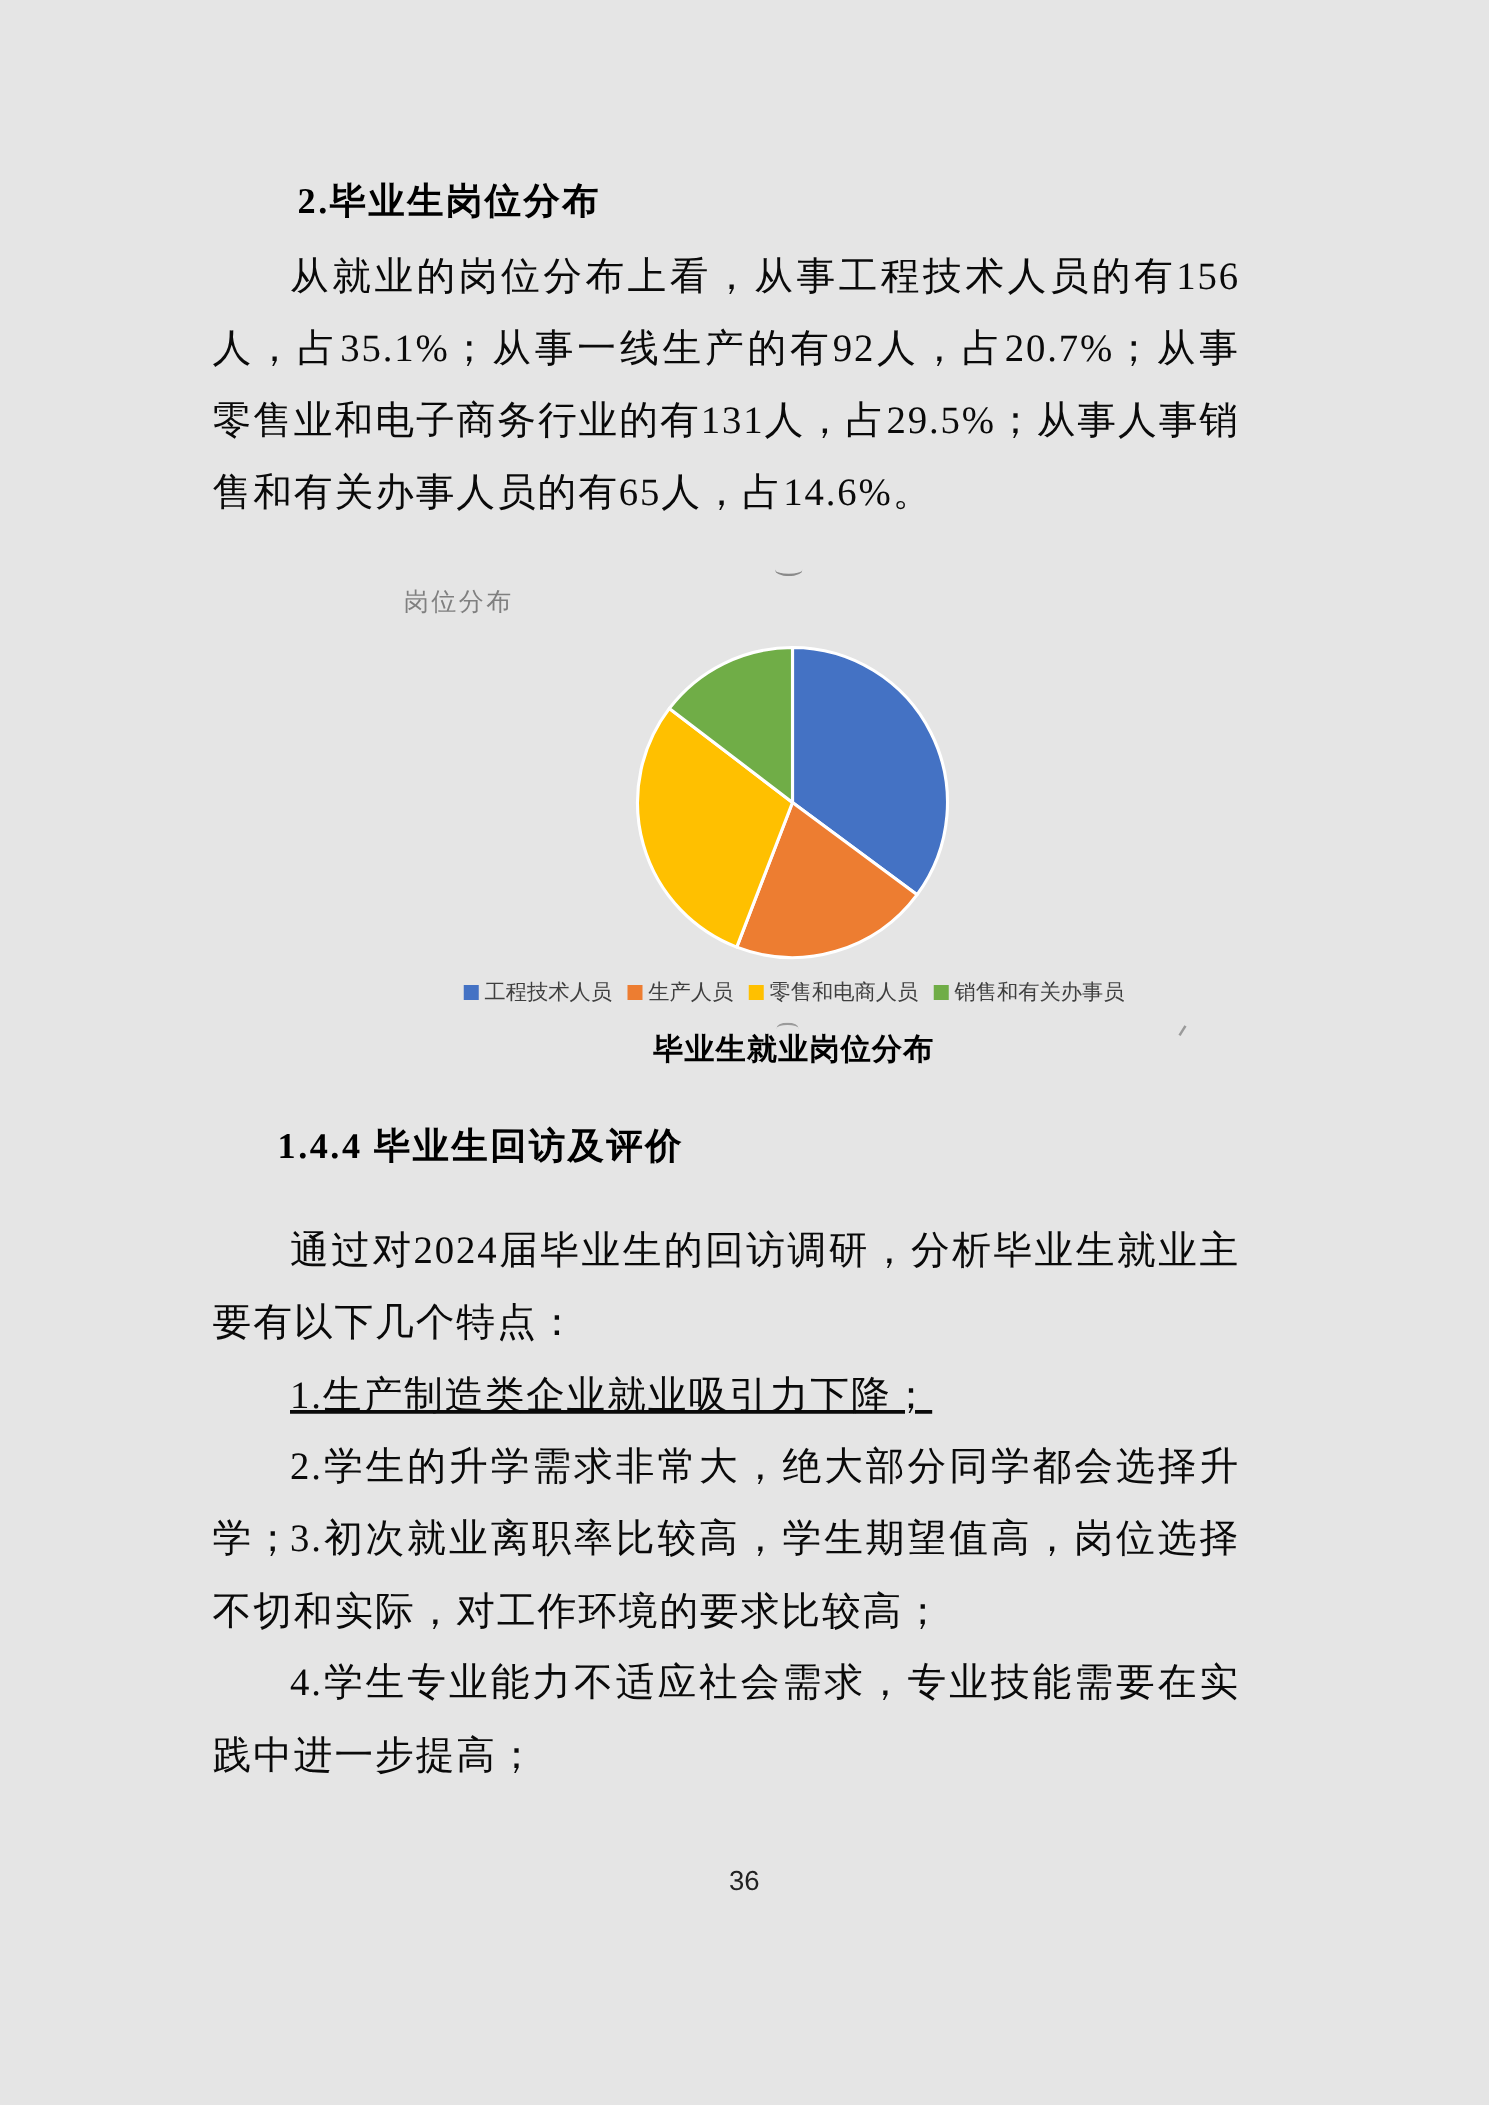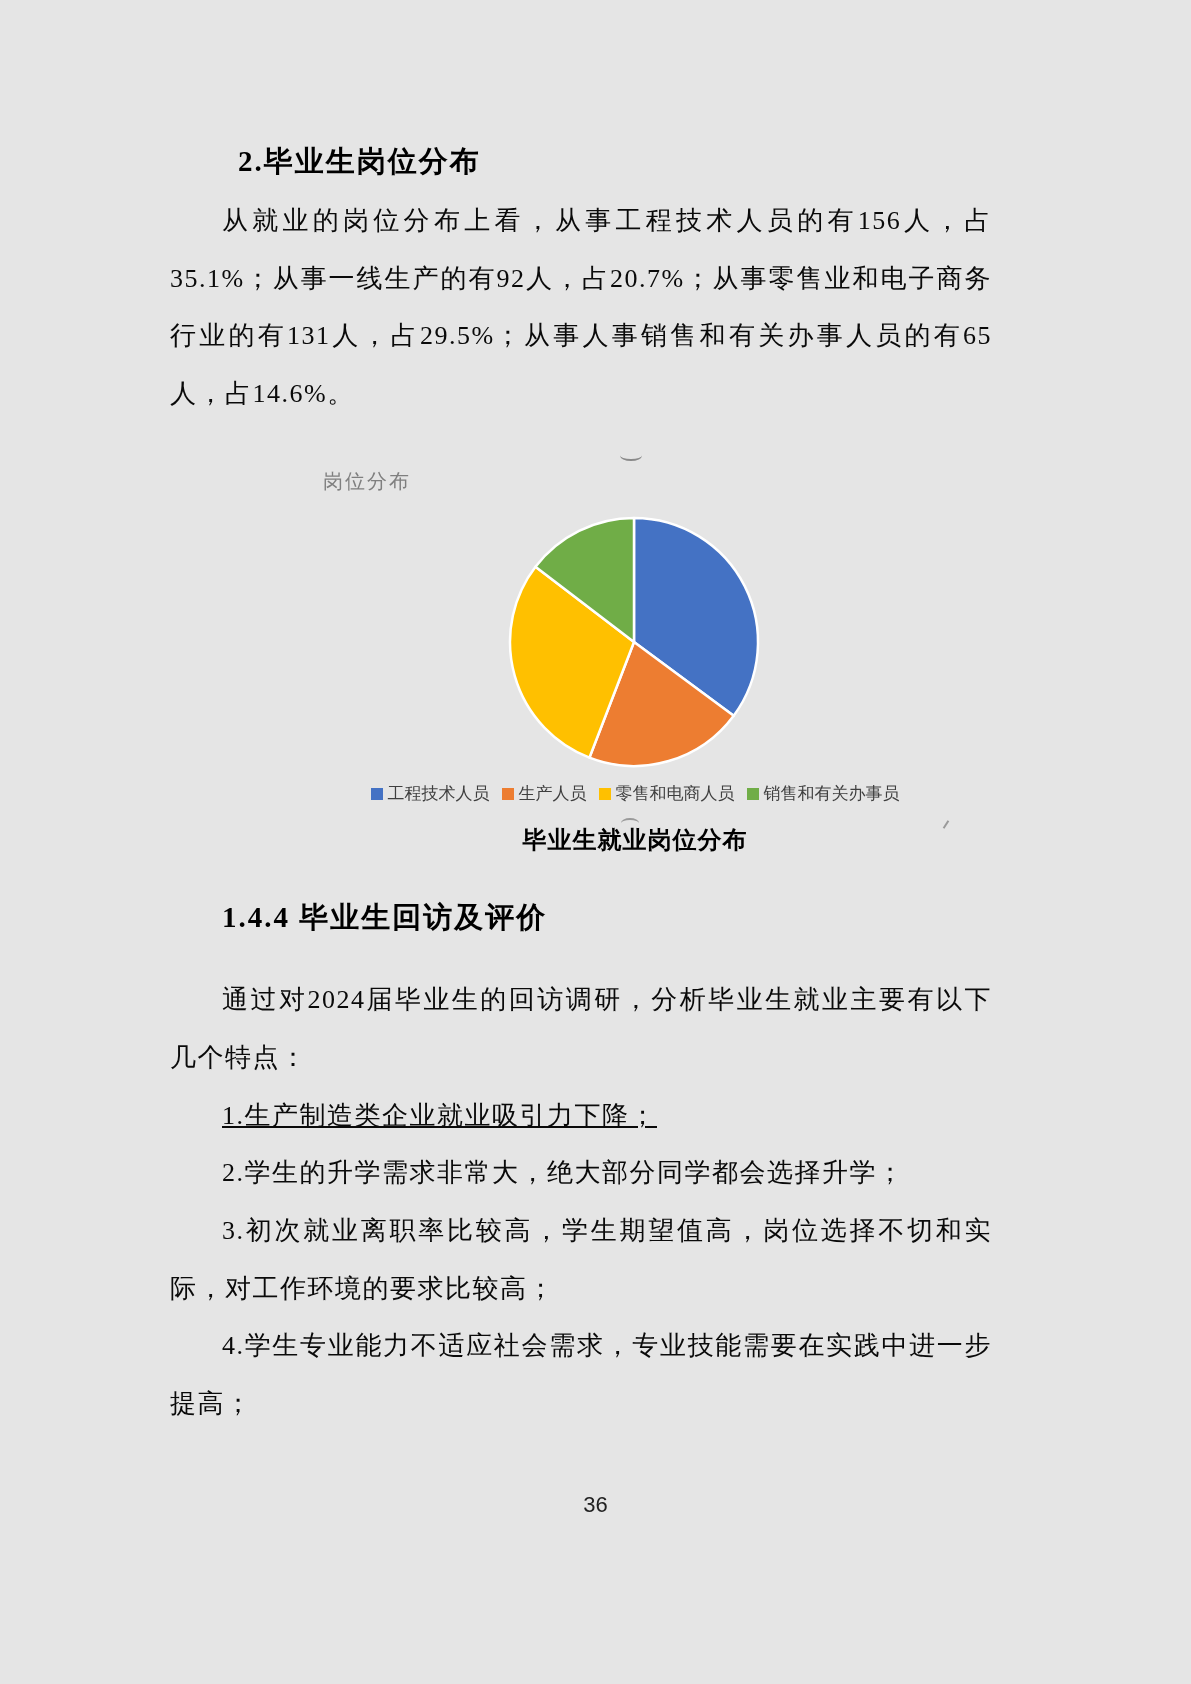--- a/index.html
+++ b/index.html
@@ -17,21 +17,21 @@
     font-size:29px;
     line-height:1;
     letter-spacing:2px;
     color:#000000;
     font-family:"Liberation Serif","DejaVu Serif",serif;
     white-space:nowrap;
   }
   .body-p{
     position:absolute;
     left:170px;width:822px;
-    font-size:26px;
+    font-size:31px;
     line-height:57.5px;
     letter-spacing:1.5px;
     text-align:justify;
     text-justify:inter-ideograph;
     color:#0a0a0a;
     margin:0;
   }
   .indent{text-indent:2em;}
   
   .chart-region{position:absolute;left:295px;top:430px;width:680px;height:412px;}

